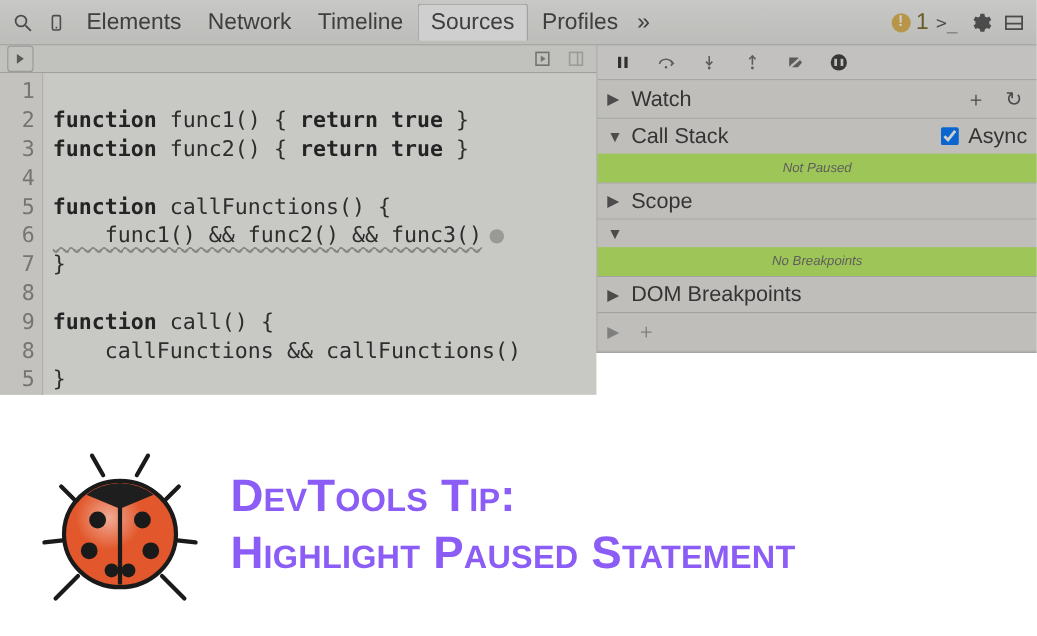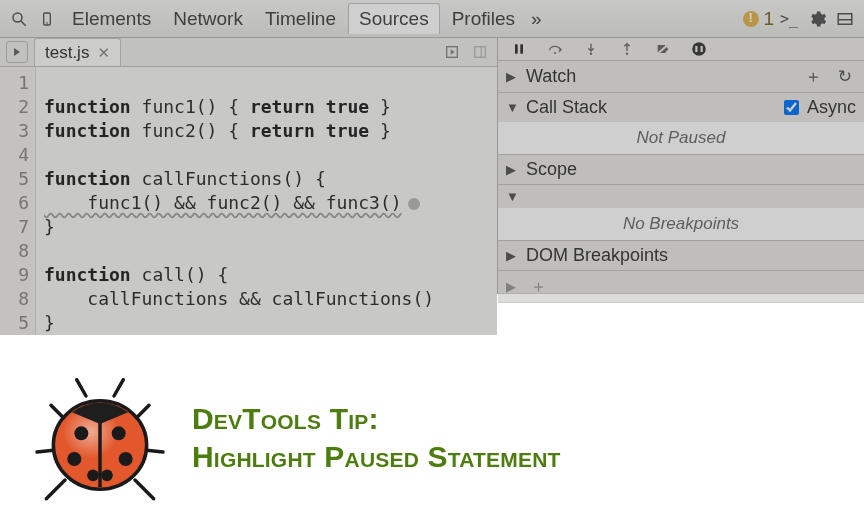--- a/index.html
+++ b/index.html
@@ -69,35 +69,35 @@
 
 
 .section { border-bottom:1px solid #c3c3c0; }
 .sec-header {
   display:flex; align-items:center; gap:8px; padding:4px 8px;
   font-size:18px; color:#363636; background:#eae9e5;
 }
 .sec-header .tri { width:12px; font-size:13px; color:#555; }
 .sec-header .label { flex:1; }
 .sec-header .hicon { color:#555; font-size:17px; padding:0 4px; }
-.sec-body { padding:6px 0; text-align:center; font-style:italic; color:#6d6d6a; font-size:17px; background:#ffffff; }
+.sec-body { padding:6px 0; text-align:center; font-style:italic; color:#6d6d6a; font-size:11px; background:#bef264; }
 .sec-header input[type=checkbox]{ width:15px; height:15px; }
 
 
 .caption {
   position:absolute; left:0; right:0; top:346px; bottom:0;
   background:#ffffff; display:flex; align-items:center; gap:22px; padding:0 30px;
 }
 .bug {
   width:140px; height:140px; position:relative; flex:0 0 auto;
 }
 .bug svg { width:100%; height:100%; }
 .cap-text { display:flex; flex-direction:column; gap:4px; }
 .cap-line {
-  font-size:30px; font-weight:700; color:#4d7c0f; letter-spacing:0.2px;
+  font-size:38px; font-weight:700; color:#8b5cf6; letter-spacing:0.2px;
   font-variant: small-caps;
 }
 </style>
 </head>
 <body>
 <div class="root">
 
 <div class="devtools">
 
   <div class="topbar">
@@ -139,24 +139,20 @@
   </div>
 
   <div class="split">
 
     <div class="left">
       <div class="filetabs">
         <div class="navico">
           <svg viewBox="0 0 24 24" width="14" height="14" fill="#666">
                 <polygon points="7,5 17,12 7,19"></polygon>
               </svg>
-        </div>
-        <div class="filetab">
-          <span>test.js</span>
-          <span class="close">✕</span>
         </div>
         <div class="spacer"></div>
         <div class="rico">
           <svg viewBox="0 0 24 24" width="16" height="16" fill="none" stroke="#888" stroke-width="2">
                 <rect x="4" y="4" width="16" height="16"></rect>
                 <polygon points="10,8 16,12 10,16" fill="#888" stroke="none"></polygon>
               </svg>
         </div>
         <div class="rico">
           <svg viewBox="0 0 24 24" width="16" height="16" fill="none" stroke="#bbb" stroke-width="2">

